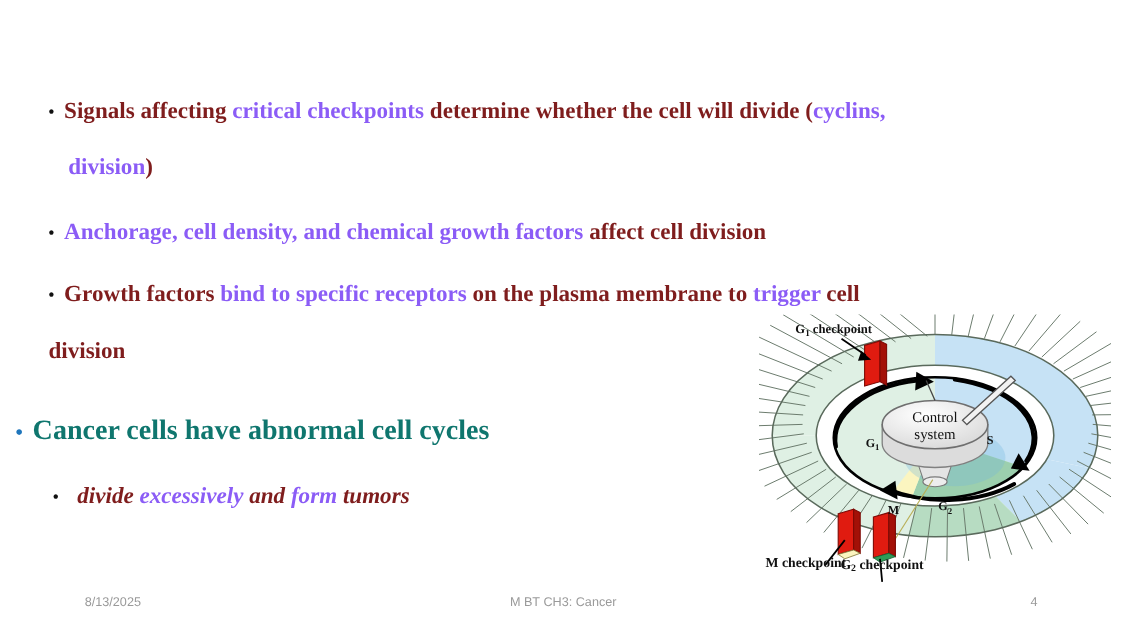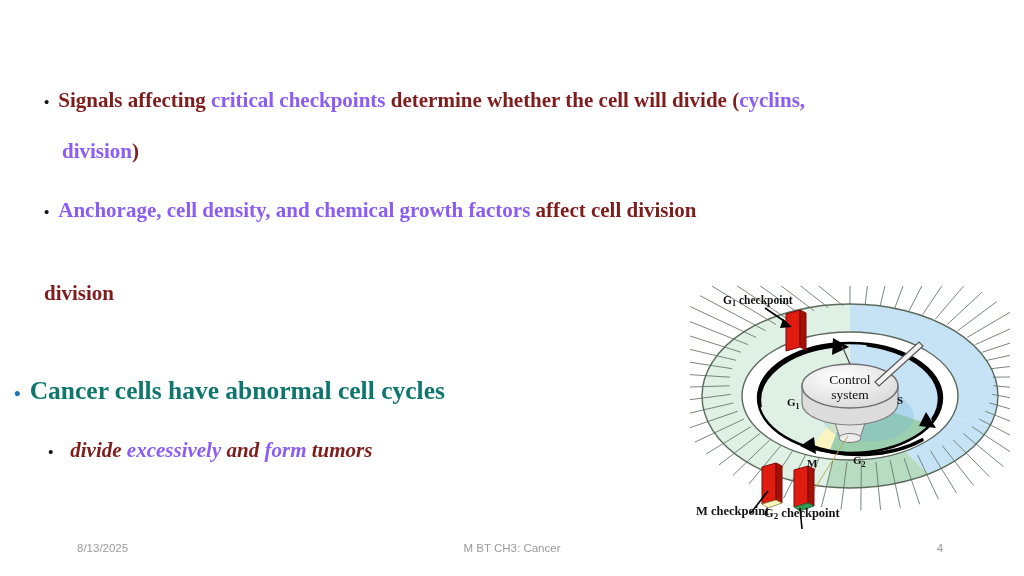--- a/index.html
+++ b/index.html
@@ -78,20 +78,23 @@
     </span>
   </div>
 
   <div class="bul" id="b3">
     <span class="line">
       <span class="bullet-glyph">•</span><span class="gg">Anchorage, cell density, and chemical growth factors</span><span class="k"> affect cell division</span>
     </span>
   </div>
 
   <div class="bul" id="b4">
+    <span class="line">
+      <span class="bullet-glyph">•</span><span class="k">Growth factors </span><span class="gg">bind to specific receptors</span><span class="k"> on the plasma membrane to </span><span class="gg">trigger</span><span class="k"> cell</span>
+    </span>
     <span class="wrap2">
       <span class="k">division</span>
     </span>
   </div>
 
   <div class="bul" id="b5">
     <span class="line">
       <span class="bullet-glyph">•</span><span class="bl">Cancer cells have abnormal cell cycles</span>
     </span>
   </div>

